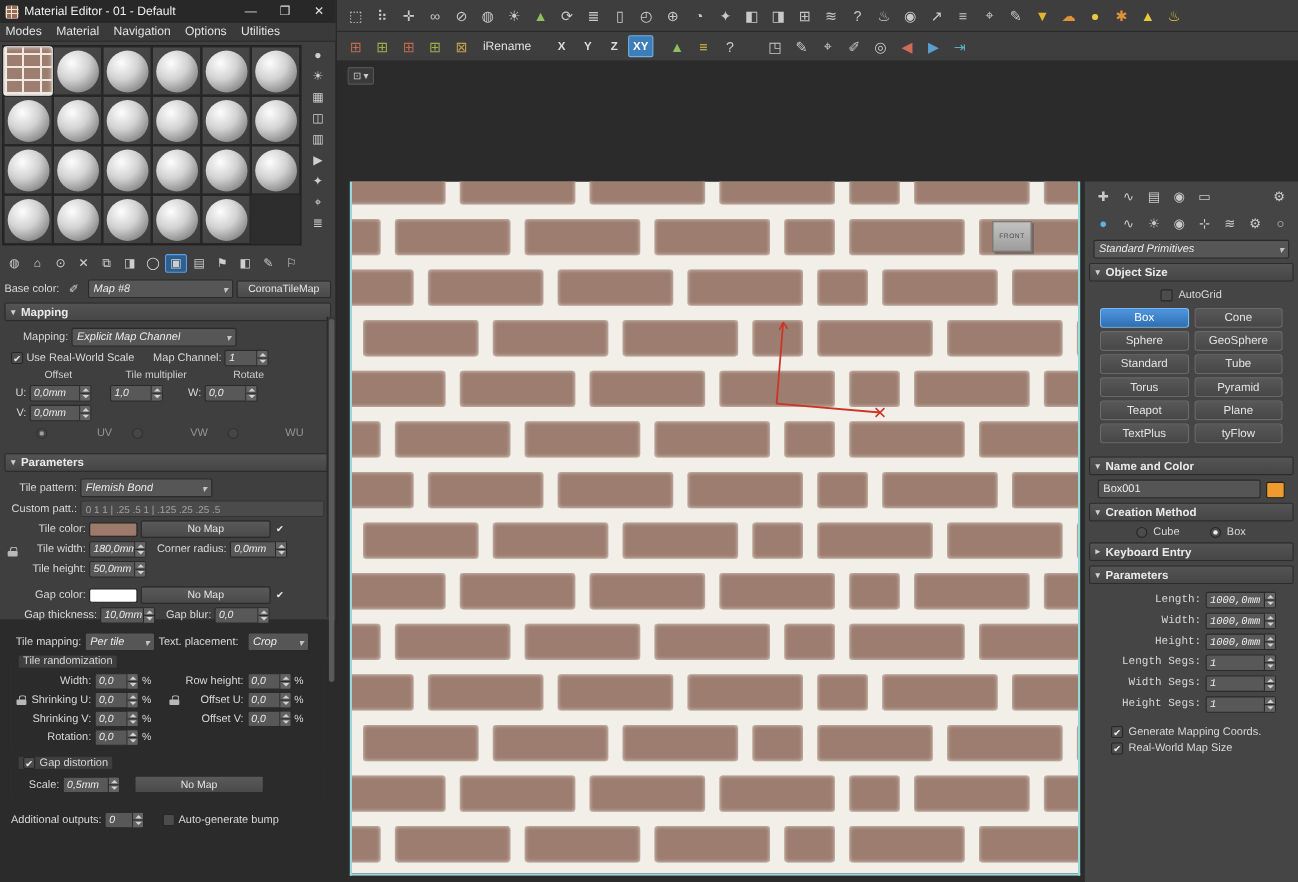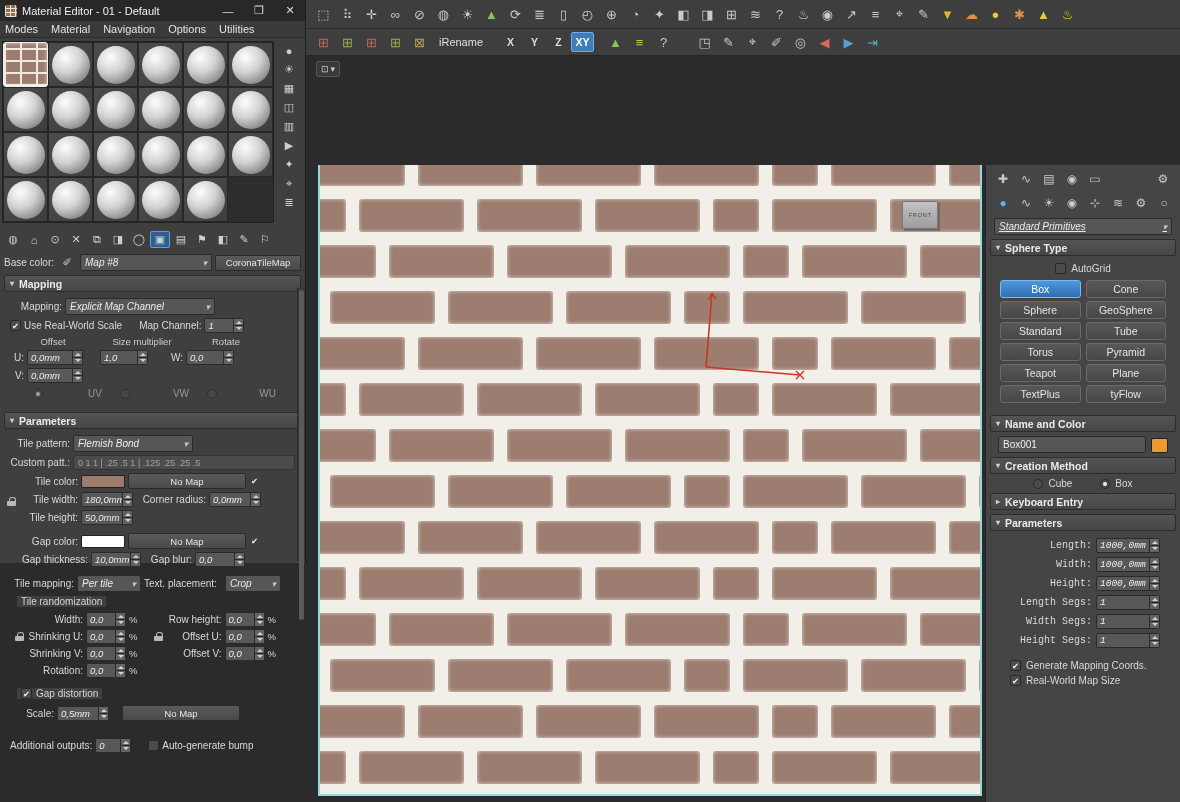--- a/index.html
+++ b/index.html
@@ -42,21 +42,21 @@
   
   .cmdpanel { position:absolute; left:985px; top:165px; width:195px; height:637px; background:#454545;
               border-left:1px solid #222; }
   .cp-tabs { display:flex; align-items:center; gap:5px; padding:5px 8px 1px; }
   .cp-tabs .tbi { min-width:18px; height:18px; font-size:12px; }
   .dd { display:inline-flex; align-items:center; justify-content:space-between; height:17px;
         background:#565656; border:1px solid #2a2a2a; border-radius:2px; padding:0 4px; color:#ececec; }
   .dd .ddv { font-size:10px; white-space:nowrap; overflow:hidden; }
   .dd .arr { font-size:9px; color:#c4c4c4; margin-left:4px; }
   .cp-dd { margin:5px 8px 2px; display:flex; }
-  .cp-dd .dd { flex:1;text-decoration:underline; }
+  .cp-dd .dd { flex:1; }
 
   .rollout { margin:4px 4px 0; }
   .ro-head { height:17px; background:linear-gradient(#545454,#464646); border:1px solid #2c2c2c;
              border-radius:2px; display:flex; align-items:center; gap:5px; padding:0 5px;
              font-weight:bold; font-size:10.5px; color:#eaeaea; }
   .ro-head .arr { font-size:8px; color:#cfcfcf; }
   .ro-body { padding:3px 2px 4px; }
 
   .obj-grid { display:grid; grid-template-columns:1fr 1fr; gap:3px 5px; padding:2px 8px 4px; }
   .obtn { height:18px; background:linear-gradient(#585858,#474747); border:1px solid #6a6a6a;
@@ -370,21 +370,21 @@
     <div class="cp-dd">
       <span class="dd">
         <i class="ddv">Standard Primitives</i>
         <i class="arr">▾</i>
       </span>
     </div>
 
     <div class="rollout">
       <div class="ro-head">
         <span class="arr">▾</span>
-        <span>Sphere Type</span>
+        <span>Object Size</span>
       </div>
       <div class="ro-body">
         <div class="cp-crow center">
           <span class="cb"></span>
           <span class="lbl">AutoGrid</span>
         </div>
         <div class="obj-grid">
           <span class="obtn active">Box</span>
             <span class="obtn">Cone</span>
             <span class="obtn">Sphere</span>
@@ -613,21 +613,21 @@
           <span class="fld w40">
             <i class="val">1</i>
             <span class="spin">
                 <i class="up"></i>
                 <i class="dn"></i>
               </span>
           </span>
         </div>
         <div class="row heads">
           <span class="h1">Offset</span>
-          <span class="h2">Size multiplier</span>
+          <span class="h2">Tile multiplier</span>
           <span class="h3">Rotate</span>
         </div>
         <div class="row">
           <span class="lbl r" style="width:14px">U:</span>
           <span class="fld w56">
             <i class="val">0,0mm</i>
             <span class="spin">
                 <i class="up"></i>
                 <i class="dn"></i>
               </span>

